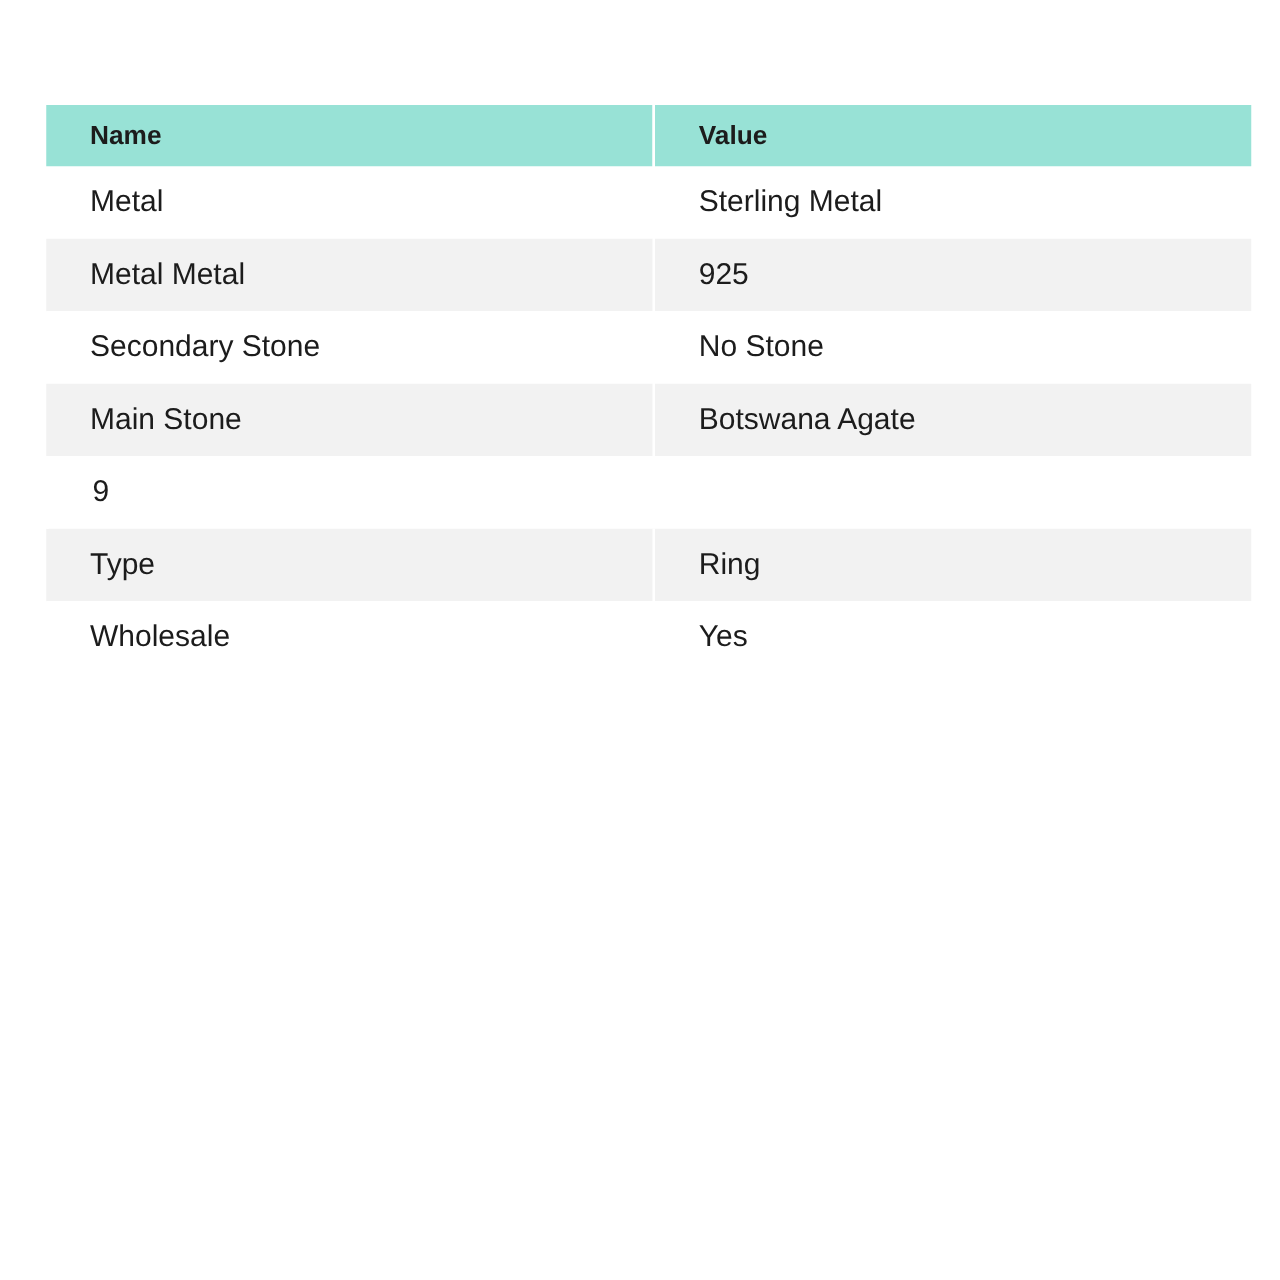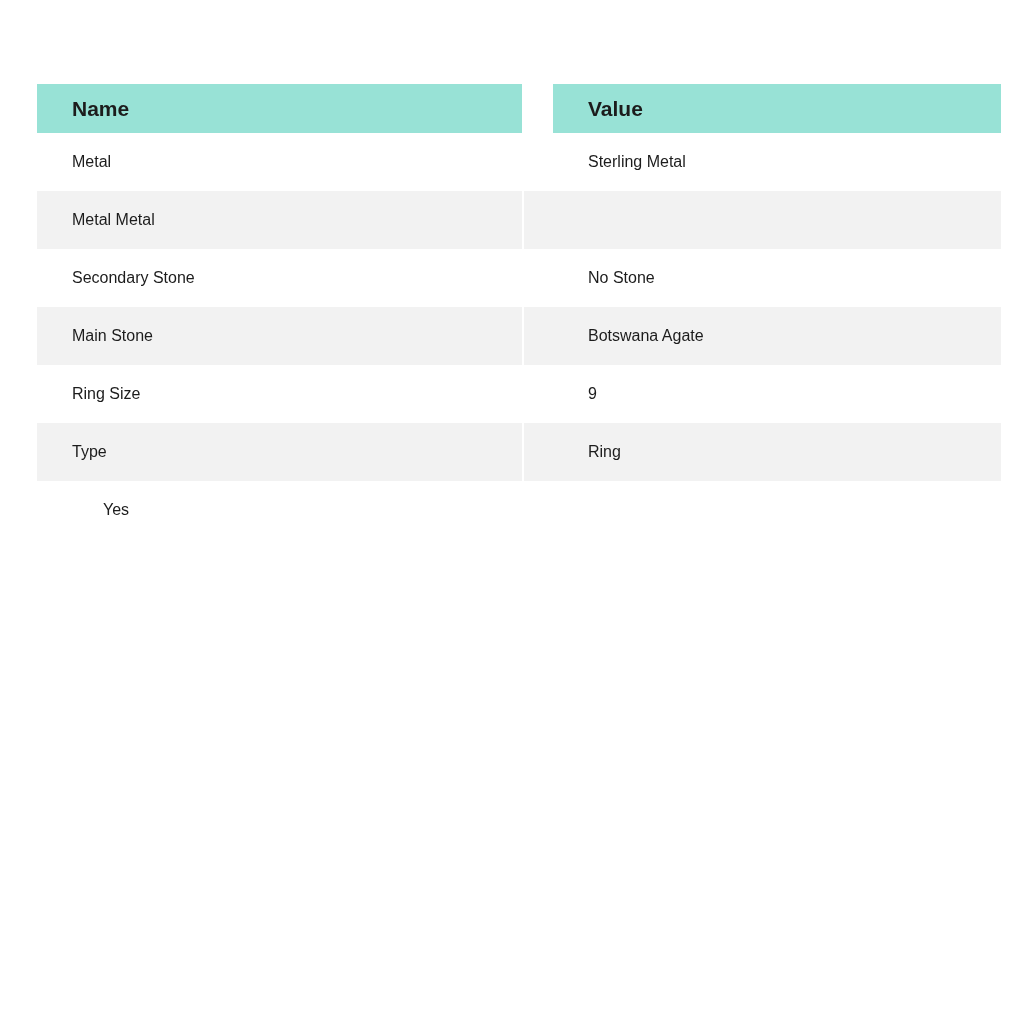--- a/index.html
+++ b/index.html
@@ -32,35 +32,34 @@
   }
   .row {
     display: flex;
     align-items: stretch;
     width: 100%;
   }
   .cell {
     display: flex;
     align-items: center;
     padding-left: 35px;
-    font-size: 16px;
+    font-size: 24px;
     line-height: 1.2;
   }
   .cell.name-col {
     flex: 0 0 485px;
     width: 485px;
   }
   .col-gap {
     flex: 0 0 2px;
     width: 2px;
     background: #ffffff;
   }
   .cell.value-col {
     flex: 1 1 auto;
-    margin-left: 29px;
   }
   .header-row {
     height: 49px;
   }
   .header-row .cell {
     background: var(--header-bg);
     font-weight: 600;
     font-size: 21px;
   }
   .body-rows .row {
@@ -86,46 +85,47 @@
     <div class="body-rows">
   <div class="row">
     <div class="cell name-col">Metal</div>
     <div class="col-gap"></div>
     <div class="cell value-col">Sterling Metal</div>
   </div>
 
   <div class="row">
     <div class="cell name-col">Metal Metal</div>
     <div class="col-gap"></div>
+    <div class="cell value-col">925</div>
   </div>
 
   <div class="row">
     <div class="cell name-col">Secondary Stone</div>
     <div class="col-gap"></div>
     <div class="cell value-col">No Stone</div>
   </div>
 
   <div class="row">
     <div class="cell name-col">Main Stone</div>
     <div class="col-gap"></div>
     <div class="cell value-col">Botswana Agate</div>
   </div>
 
   <div class="row">
-    <div class="cell name-col">Ring Size</div>
     <div class="col-gap"></div>
     <div class="cell value-col">9</div>
   </div>
 
   <div class="row">
     <div class="cell name-col">Type</div>
     <div class="col-gap"></div>
     <div class="cell value-col">Ring</div>
   </div>
 
   <div class="row">
+    <div class="cell name-col">Wholesale</div>
     <div class="col-gap"></div>
     <div class="cell value-col">Yes</div>
   </div>
 </div>
 
   </div>
 </div>
 
 </body></html>

